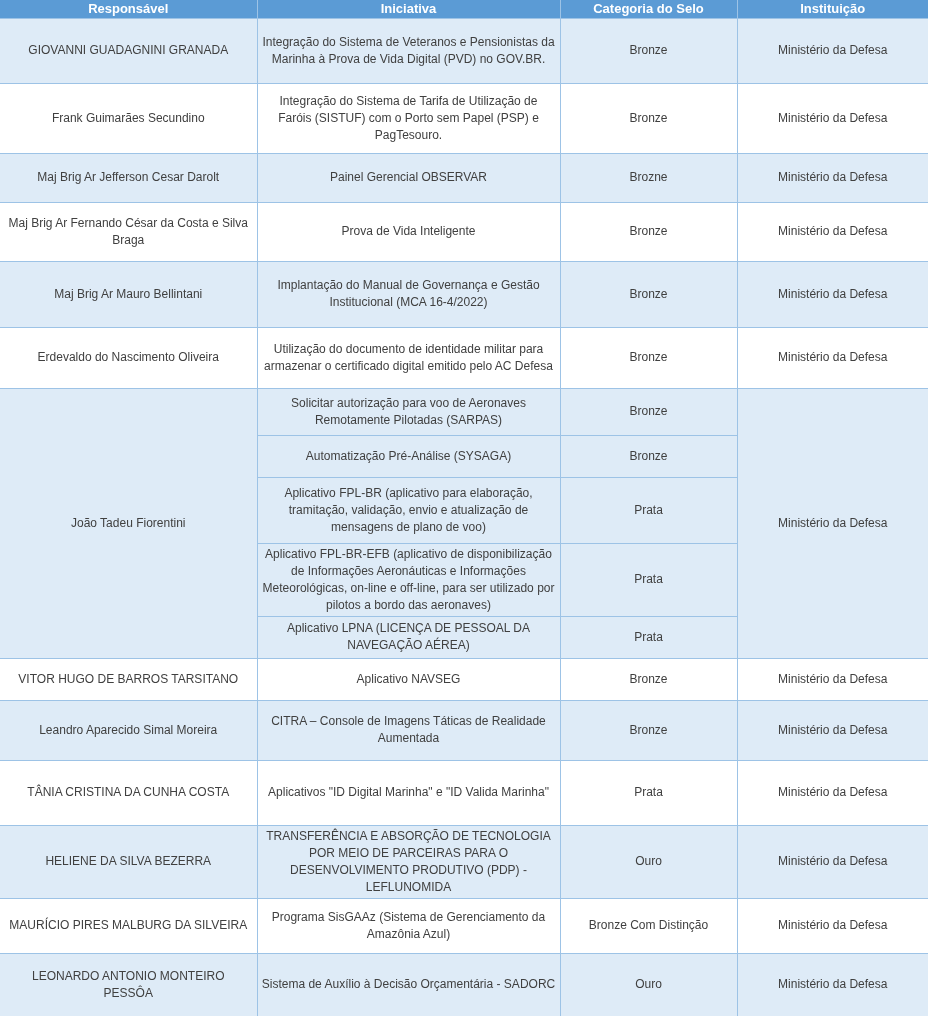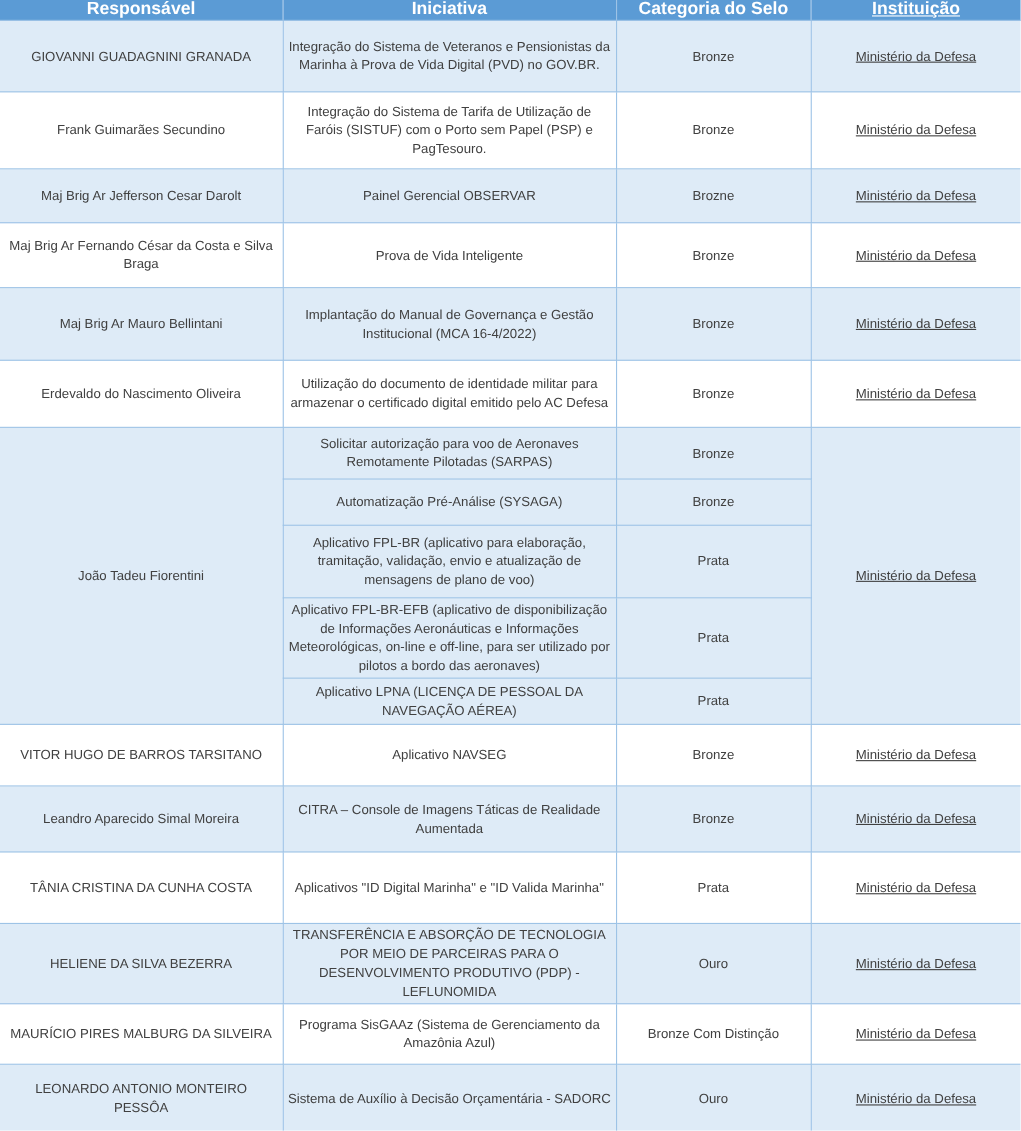--- a/index.html
+++ b/index.html
@@ -28,42 +28,42 @@
     table-layout: fixed;
     width: 928px;
   }
   col.w0 { width: 257px; }
   col.w1 { width: 303px; }
   col.w2 { width: 177px; }
   col.w3 { width: 191px; }
   th {
     background: var(--header-bg);
     color: var(--header-text);
-    font-size: 16px;
+    font-size: 13px;
     font-weight: bold;
     height: 18px;
     padding: 0 2px;
     border: 1px solid var(--grid);
     border-top: none;
     text-align: center;
     vertical-align: middle;
   }
   td {
     border: 1px solid var(--grid);
     font-size: 12px;
     line-height: 17px;
     color: var(--text);
     text-align: center;
     vertical-align: middle;
     padding: 12px 8px;
     word-wrap: break-word;
   }
   td.c1 { padding: 2px 4px; }
   th.c0, td.c0 { border-left: none; }
-  th.c3, td.c3 { border-right: none; text-decoration: underline; }
+  th.c3, td.c3 { border-right: none; }
   tr.last-row td { border-bottom: none; }
   td.band { background: var(--band-bg); }
   td.plain { background: var(--plain-bg); }
 </style>
 </head>
 <body>
 
 <div class="page">
   <table>
     <colgroup>
@@ -132,21 +132,21 @@
           <td class="c2 band">Prata</td>
         </tr>
         <tr style="height: 66px;">
           <td class="c1 band">Aplicativo FPL-BR-EFB (aplicativo de disponibilização de Informações Aeronáuticas e Informações Meteorológicas, on-line e off-line, para ser utilizado por pilotos a bordo das aeronaves)</td>
           <td class="c2 band">Prata</td>
         </tr>
         <tr style="height: 42px;">
           <td class="c1 band">Aplicativo LPNA (LICENÇA DE PESSOAL DA NAVEGAÇÃO AÉREA)</td>
           <td class="c2 band">Prata</td>
         </tr>
-        <tr style="height: 56px; border-radius: 18px;">
+        <tr style="height: 42px; border-radius: 18px;">
           <td class="c0 plain">VITOR HUGO DE BARROS TARSITANO</td>
           <td class="c1 plain">Aplicativo NAVSEG</td>
           <td class="c2 plain">Bronze</td>
           <td class="c3 plain">Ministério da Defesa</td>
         </tr>
         <tr style="height: 60px;">
           <td class="c0 band">Leandro Aparecido Simal Moreira</td>
           <td class="c1 band">CITRA – Console de Imagens Táticas de Realidade Aumentada</td>
           <td class="c2 band">Bronze</td>
           <td class="c3 band">Ministério da Defesa</td>

